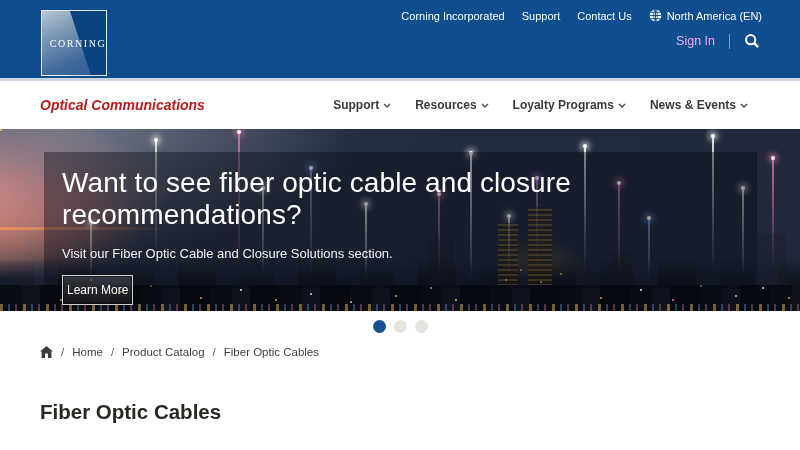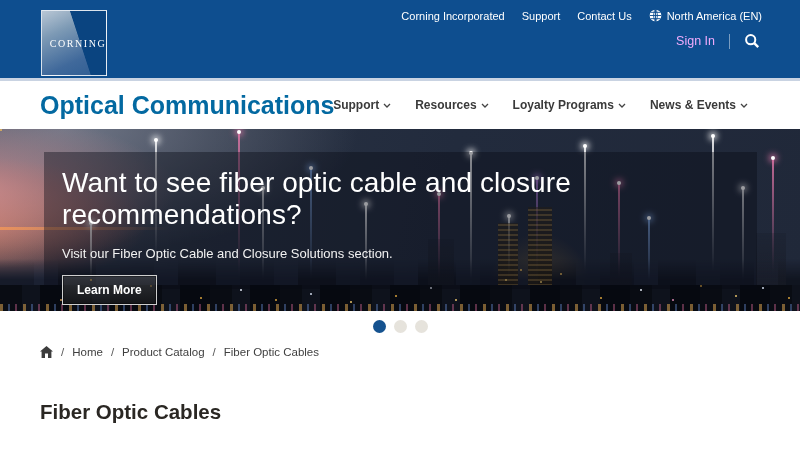--- a/index.html
+++ b/index.html
@@ -21,21 +21,21 @@
 
   .mainnav { position:absolute; left:143px; top:33px; display:flex; gap:26px; }
   .mainnav a { color:#fff; font-size:13.5px; font-weight:600; text-decoration:none; }
 
   .signin { position:absolute; top:33px; right:40px; display:flex; align-items:center; }
   .signin a { color:#f0abfc; font-size:12.5px; font-weight:400; text-decoration:none; }
   .sep { width:1px; height:15px; background:rgba(255,255,255,.45); margin:0 14px; }
 
   
   .subnav { height:48px; background:#fff; position:relative; display:flex; align-items:center; }
-  .subnav-title { position:absolute; left:40px; color:#0369a1; font-size:25px; font-weight:700; }
+  .subnav-title { position:absolute; left:40px; color:#b91c1c; font-size:14px; font-weight:700;font-style:italic; }
   .subnav-links { position:absolute; right:52px; display:flex; gap:24px;align-items:flex-end; }
   .subnav-links .itm { display:flex; align-items:center; gap:4px; color:#3a3a3a; font-size:12px; font-weight:600; cursor:pointer; }
 
   
   .hero { position:relative; height:182px; overflow:hidden;
           background:linear-gradient(100deg,#3a4254 0%,#283142 25%,#222b3d 55%,#202839 100%); }
   .slate { position:absolute; inset:0;
            background:radial-gradient(ellipse 420px 180px at 8% 0%, rgba(122,128,144,.85), transparent 70%); }
   .sunset { position:absolute; inset:0;
             background:
@@ -66,22 +66,22 @@
         600px 168px 0 0 #d9a23c, 640px 160px 0 0 #e0e6f0, 672px 170px 0 0 #d586b0, 700px 156px 0 0 #d9a23c,
         735px 166px 0 0 #e6c06a, 762px 158px 0 0 #cfd8e8, 788px 168px 0 0 #d9a23c, 60px 170px 0 0 #c9924f; }
   .beam { position:absolute; width:2px; background:linear-gradient(180deg, var(--c) 0%, transparent 96%); }
   .beam::before { content:''; position:absolute; top:-3px; left:-1px; width:4px; height:4px; border-radius:50%;
                   background:#fff; box-shadow:0 0 6px 2px var(--c); }
 
   .hero-panel { position:absolute; left:44px; top:23px; width:713px; height:137px;
                 background:rgba(8,11,20,.40); padding:15px 0 0 18px; }
   .hero-h1 { color:#fff; font-size:28px; font-weight:400; letter-spacing:.1px; }
   .hero-sub { color:#f2f2f2; font-size:13px; margin-top:15px; }
-  .hero-btn { margin-top:14px; display:inline-block; color:#fff; font-size:12px; font-weight:700;
-              padding:7px 14px; border:1px solid #cfcfcf; cursor:pointer;
+  .hero-btn { margin-top:14px; display:inline-block; color:#fff; font-size:12px; font-weight:400;
+              padding:7px 4px; border:1px solid #cfcfcf; cursor:pointer;
               background:linear-gradient(180deg, rgba(120,120,120,.35), rgba(30,30,30,.55));
               box-shadow:inset 0 0 0 1px rgba(0,0,0,.35); }
 
   
   .dots { display:flex; justify-content:center; gap:8px; margin-top:9px; }
   .dot { width:13px; height:13px; border-radius:50%; background:#e6e3dc; cursor:pointer; }
   .dot.active { background:#15528f; }
 
   .crumbs { display:flex; align-items:center; gap:8px; margin:13px 0 0 40px; font-size:11.5px; color:#3f3f3f; }
   .crumbs a { color:#3f3f3f; text-decoration:none; }

